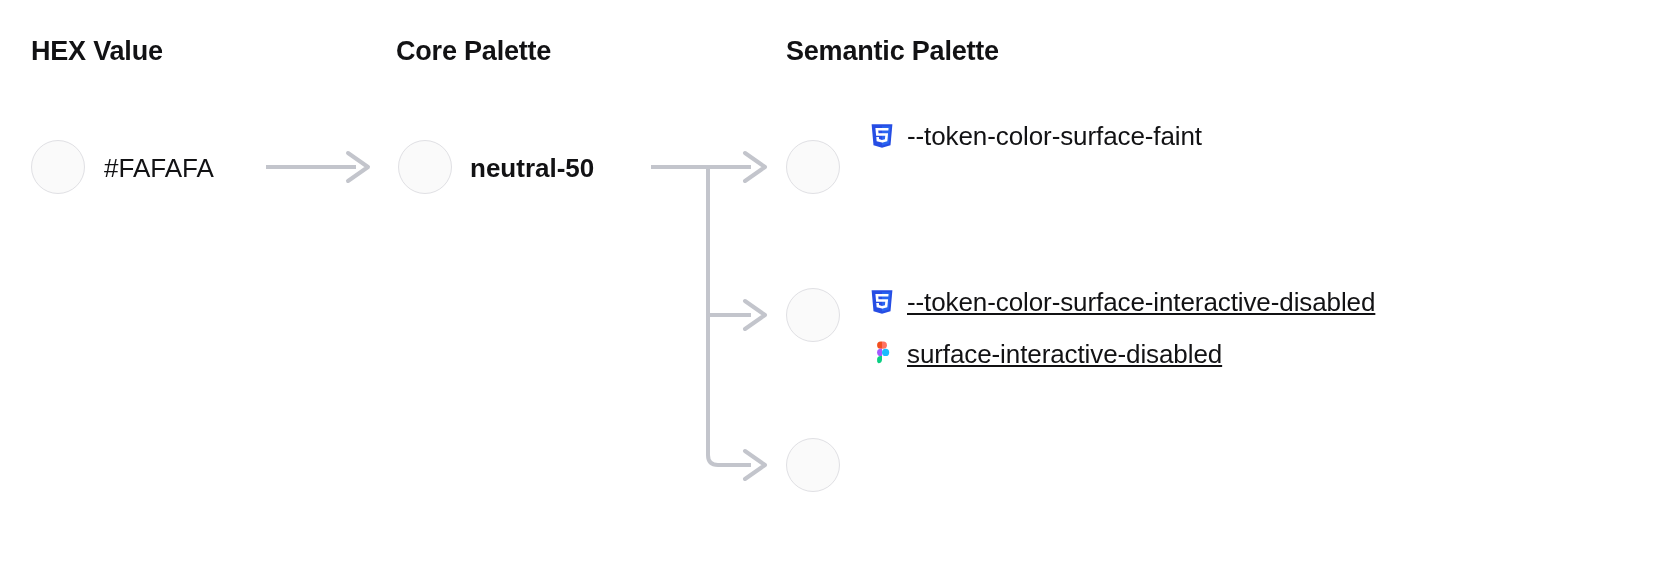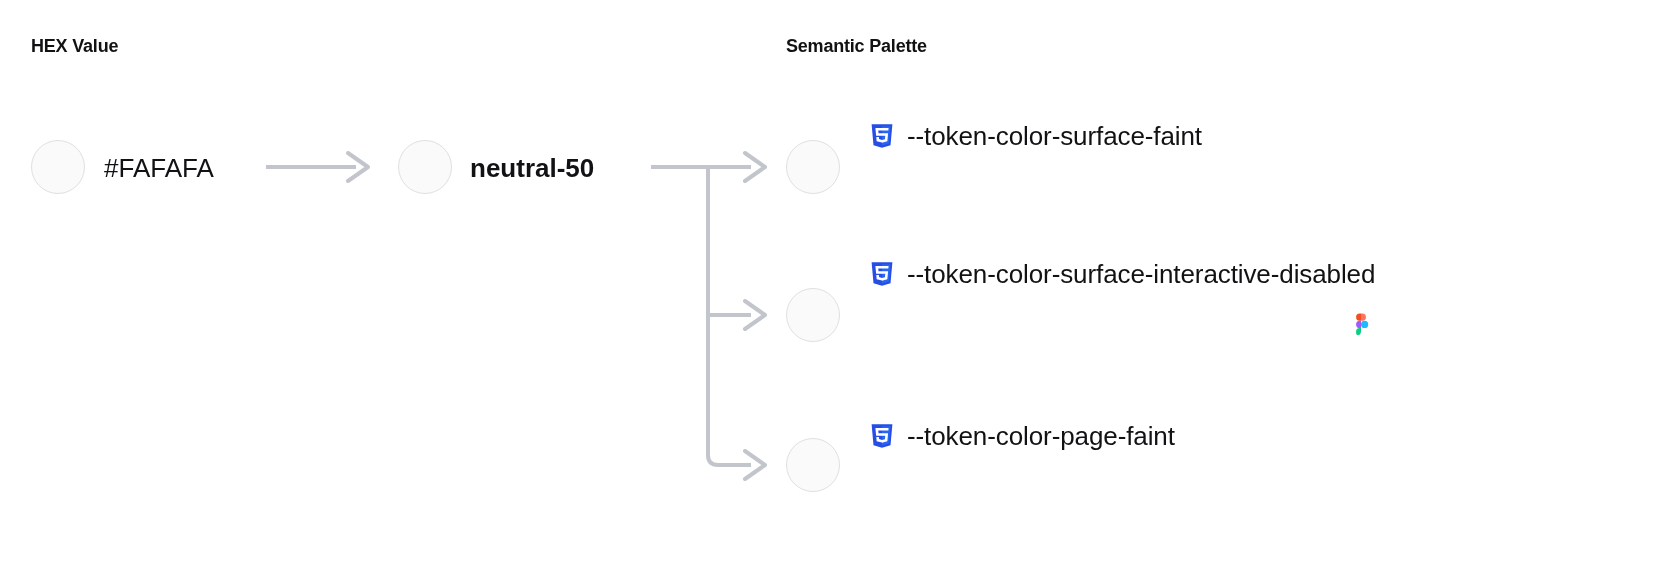--- a/index.html
+++ b/index.html
@@ -18,21 +18,21 @@
 
   .stage {
     position: relative;
     width: 1672px;
     height: 584px;
   }
 
   
   .col-header {
     position: absolute;
-    font-size: 18px;
+    font-size: 27px;
     font-weight: 700;
     letter-spacing: -0.2px;
     color: #121214;
     white-space: nowrap;
   }
   #hdr-hex    { left: 31px;  top: 36px; }
   #hdr-core   { left: 396px; top: 36px; }
   #hdr-sem    { left: 786px; top: 36px; }
 
   
@@ -75,29 +75,28 @@
 
   
   .sem-row {
     position: absolute;
     left: 868px;
     display: flex;
     flex-direction: column;
     gap: 16px;
   }
   #sem-row-0 { top: 118px; }
-  #sem-row-1 { top: 256px; }
+  #sem-row-1 { top: 284px; text-decoration: underline; }
   #sem-row-2 { top: 418px; }
 
   .token-line {
     display: flex;
     align-items: center;
     gap: 11px;
     height: 36px;
-    justify-content: flex-end;
   }
   .token-text {
     font-size: 26px;
     font-weight: 400;
     color: #121214;
     white-space: nowrap;
     letter-spacing: -0.1px;
     line-height: 1;
   }
 
@@ -108,20 +107,21 @@
     flex: 0 0 28px;
   }
   .icon-wrap svg { display: block; }
 </style>
 </head>
 <body>
 
 <div class="stage">
 
   <div class="col-header" id="hdr-hex">HEX Value</div>
+  <div class="col-header" id="hdr-core">Core Palette</div>
   <div class="col-header" id="hdr-sem">Semantic Palette</div>
 
   <svg class="connectors" viewBox="0 0 1672 584">
 
     <g>
       <line x1="266" y1="167" x2="356" y2="167" stroke="#C3C5CC" stroke-width="4" stroke-linecap="butt"></line>
       <polyline points="348,153 368,167 348,181" fill="none" stroke="#C3C5CC" stroke-width="4" stroke-linecap="round" stroke-linejoin="round"></polyline>
     </g>
 
     <g>
@@ -180,32 +180,20 @@
     <div class="token-line">
       <span class="icon-wrap">
         <svg width="28" height="28" viewBox="0 0 28 28">
           <path d="M9.1 5.2 a3.6 3.6 0 0 1 3.6 -3.6 h1.3 v7.2 h-1.3 a3.6 3.6 0 0 1 -3.6 -3.6 z" fill="#F24E1E"></path>
           <path d="M14 1.6 h1.3 a3.6 3.6 0 0 1 0 7.2 h-1.3 z" fill="#FF7262"></path>
           <path d="M9.1 12.4 a3.6 3.6 0 0 1 3.6 -3.6 h1.3 v7.2 h-1.3 a3.6 3.6 0 0 1 -3.6 -3.6 z" fill="#A259FF"></path>
           <circle cx="17.6" cy="12.4" r="3.6" fill="#1ABCFE"></circle>
           <path d="M9.1 19.6 a3.6 3.6 0 0 1 3.6 -3.6 h1.3 v3.6 a3.6 3.6 0 0 1 -3.6 3.6 a3.6 3.6 0 0 1 -1.3 -3.6 z" fill="#0ACF83"></path>
         </svg>
       </span>
+      <span class="token-text">surface-interactive-disabled</span>
     </div>
   </div>
 
   <div class="sem-row" id="sem-row-2">
-    <div class="token-line">
-      <span class="icon-wrap">
-        <svg width="28" height="28" viewBox="0 0 28 28">
-          <path d="M3.6 2.2 h20.8 l-1.9 21.1 -8.5 2.5 -8.5 -2.5 z" fill="#264DE4"></path>
-          <path d="M14 4.3 v19.3 l6.9 -2 1.6 -17.3 z" fill="#2965F1"></path>
-          <path d="M14 11.2 h-3.5 l-.24 -2.7 h3.74 v-2.6 h-6.6 l.06 .71 .65 7.19 h5.89 z" fill="#FFFFFF"></path>
-          <path d="M14 17.9 l-.01 .01 -2.9 -.79 -.19 -2.08 h-2.62 l.36 4.09 5.35 1.49 .01 0 z" fill="#FFFFFF"></path>
-          <path d="M13.99 11.2 v2.6 h3.26 l-.31 3.43 -2.95 .8 v2.71 l5.36 -1.49 .04 -.44 .61 -6.88 .07 -.73 z" fill="#FFFFFF"></path>
-          <path d="M13.99 5.9 v2.6 h6.35 l.06 -.59 .12 -1.3 .06 -.71 z" fill="#FFFFFF"></path>
-        </svg>
-      </span>
-      <span class="token-text">--token-color-page-faint</span>
-    </div>
   </div>
 
 </div>
 
 </body></html>

